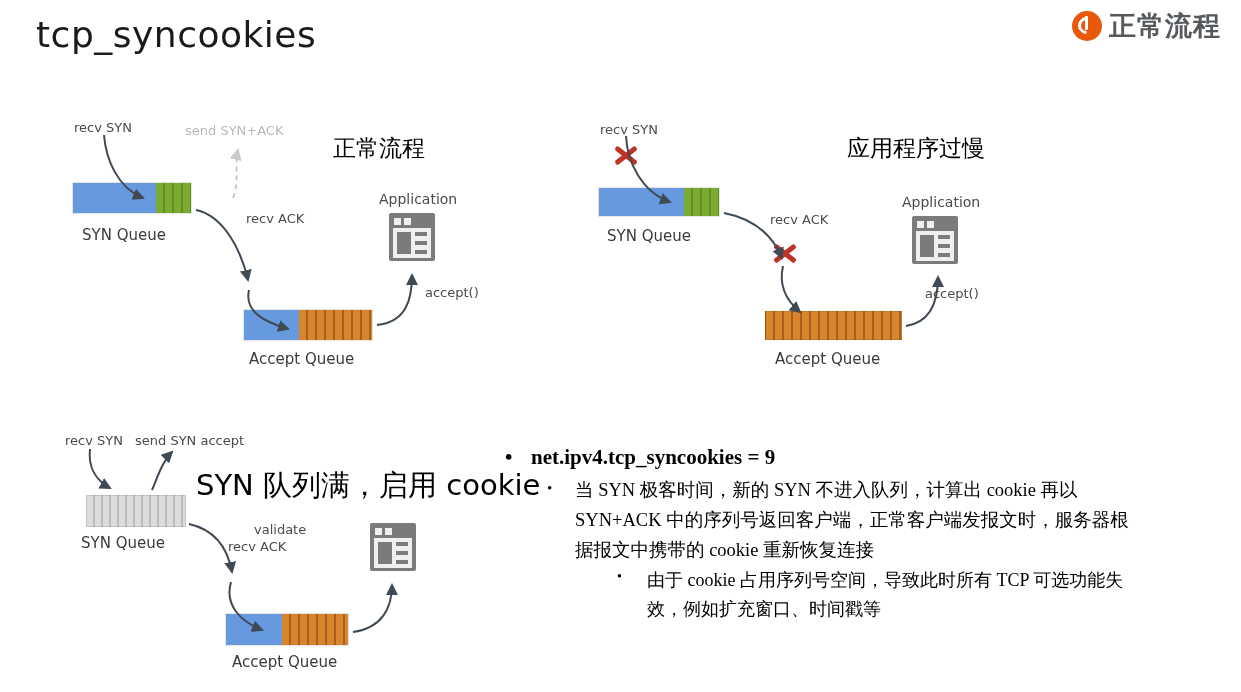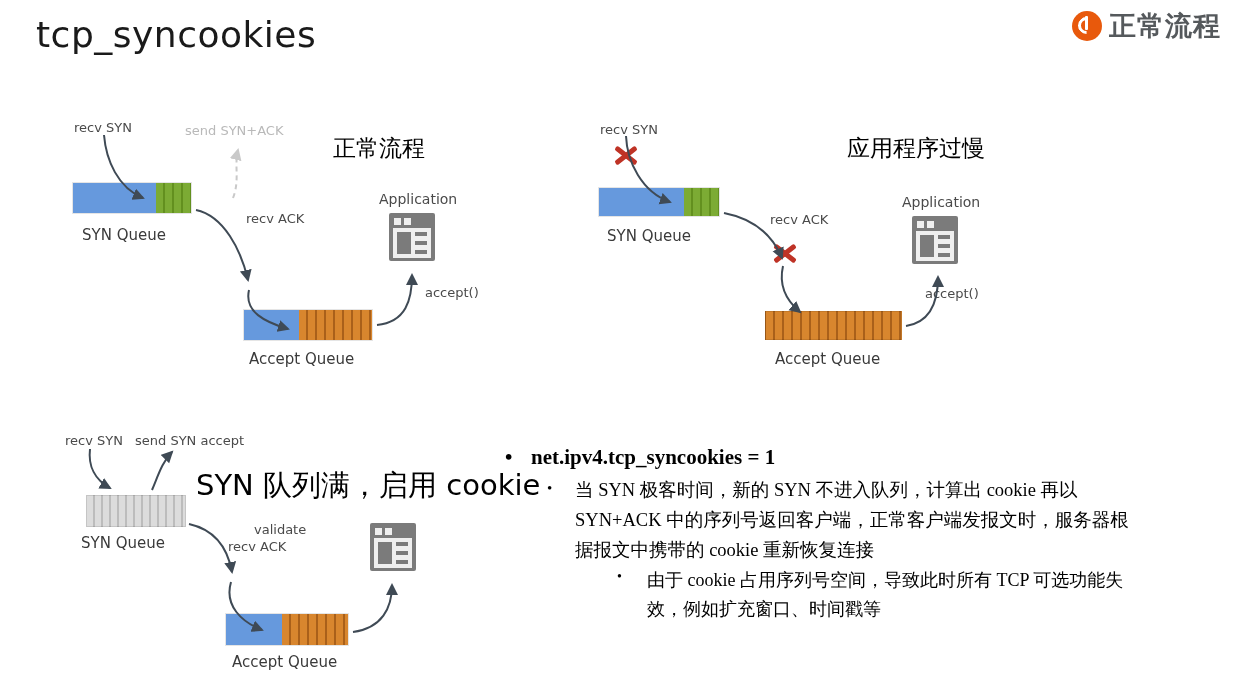--- a/index.html
+++ b/index.html
@@ -385,21 +385,21 @@
     <path d="M152,90 C158,76 162,62 172,52" fill="none" stroke="#3f4a55" stroke-width="2" marker-end="url(#ah3)"></path>
     <path d="M189,124 C216,130 228,150 232,172" fill="none" stroke="#3f4a55" stroke-width="2" marker-end="url(#ah3)"></path>
     <path d="M231,182 C224,206 242,222 262,230" fill="none" stroke="#3f4a55" stroke-width="2" marker-end="url(#ah3)"></path>
     <path d="M353,232 C382,228 392,208 392,185" fill="none" stroke="#3f4a55" stroke-width="2" marker-end="url(#ah3)"></path>
   </svg>
 </div>
 
 <div id="bullets">
   <div class="b1">
     <span class="dot">•</span>
-    <span class="b-text">net.ipv4.tcp_syncookies = 1</span>
+    <span class="b-text">net.ipv4.tcp_syncookies = 9</span>
   </div>
   <div class="b2">
     <span class="dot">•</span>
     <span class="b-text">当 SYN 极客时间，新的 SYN 不进入队列，计算出 cookie 再以 SYN+ACK 中的序列号返回客户端，正常客户端发报文时，服务器根据报文中携带的 cookie 重新恢复连接</span>
   </div>
   <div class="b3">
     <span class="dot">•</span>
     <span class="b-text">由于 cookie 占用序列号空间，导致此时所有 TCP 可选功能失效，例如扩充窗口、时间戳等</span>
   </div>
 </div>

